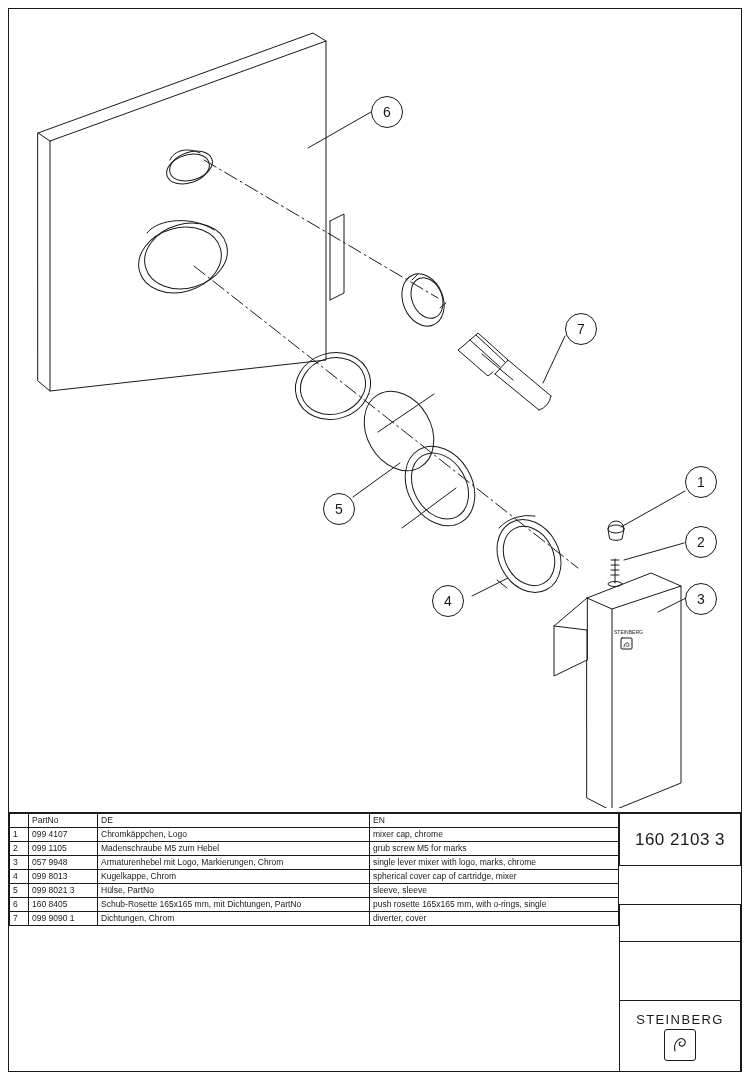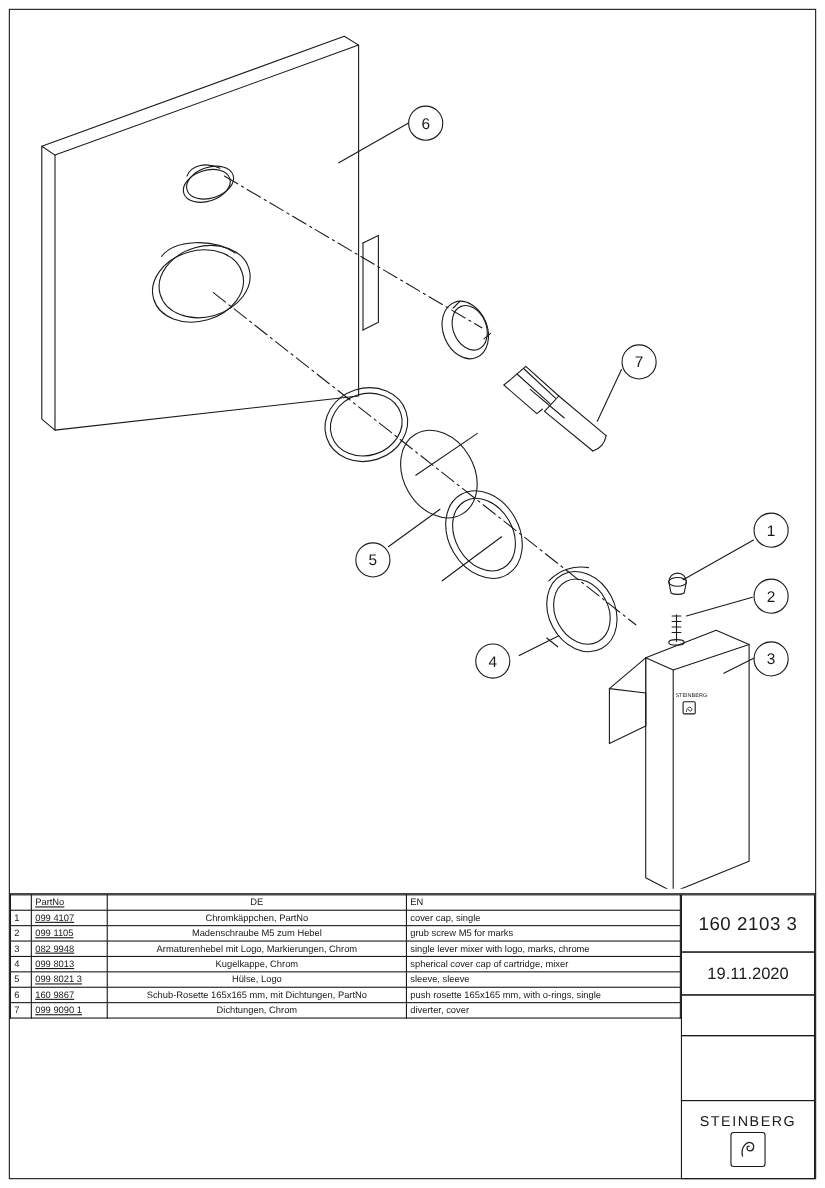--- a/index.html
+++ b/index.html
@@ -8,22 +8,22 @@
   .frame{position:absolute;left:8px;top:8px;width:734px;height:1064px;border:1px solid #1a1a1a;box-sizing:border-box;}
   .drawing{position:absolute;left:8px;top:8px;width:734px;height:800px;}
   svg{display:block;}
   
   .balloon{position:absolute;width:30px;height:30px;border:1px solid #1a1a1a;border-radius:50%;
     display:flex;align-items:center;justify-content:center;font-size:14px;background:#fff;}
   
   .parts{position:absolute;left:9px;top:813px;width:610px;border-collapse:collapse;font-size:8.5px;}
   .parts td{border:1px solid #1a1a1a;padding:0 3px;height:13px;line-height:13px;white-space:nowrap;overflow:hidden;}
   .parts .c-no{width:12px;text-align:left;}
-  .parts .c-pn{width:62px;text-decoration:underline;}
-  .parts .c-de{width:265px;text-align:center;}
+  .parts .c-pn{width:62px;}
+  .parts .c-de{width:265px;}
   .parts .c-en{width:auto;}
   .parts tr.head td{height:13px;}
   
   .titleblock{position:absolute;left:619px;top:813px;width:122px;height:259px;}
   .tb-cell{position:absolute;left:0;border:1px solid #1a1a1a;box-sizing:border-box;width:122px;
     display:flex;align-items:center;justify-content:center;text-align:center;}
   .tb-art{top:0;height:53px;font-size:17px;letter-spacing:.5px;}
   .tb-date{top:52px;height:40px;font-size:15px;}
   .tb-empty1{top:91px;height:38px;}
   .tb-empty2{top:128px;height:60px;}
@@ -155,65 +155,64 @@
     <tbody>
         <tr class="head">
       <td class="c-no"></td>
       <td class="c-pn">PartNo</td>
       <td class="c-de">DE</td>
       <td class="c-en">EN</td>
     </tr>
     <tr>
       <td class="c-no">1</td>
       <td class="c-pn">099 4107</td>
-      <td class="c-de">Chromkäppchen, PartNo</td>
-      <td class="c-en">cover cap, single</td>
+      <td class="c-de">Chromkäppchen, Logo</td>
+      <td class="c-en">mixer cap, chrome</td>
     </tr>
     <tr>
       <td class="c-no">2</td>
       <td class="c-pn">099 1105</td>
       <td class="c-de">Madenschraube M5 zum Hebel</td>
       <td class="c-en">grub screw M5 for marks</td>
     </tr>
     <tr>
       <td class="c-no">3</td>
-      <td class="c-pn">082 9948</td>
+      <td class="c-pn">057 9948</td>
       <td class="c-de">Armaturenhebel mit Logo, Markierungen, Chrom</td>
       <td class="c-en">single lever mixer with logo, marks, chrome</td>
     </tr>
     <tr>
       <td class="c-no">4</td>
       <td class="c-pn">099 8013</td>
       <td class="c-de">Kugelkappe, Chrom</td>
       <td class="c-en">spherical cover cap of cartridge, mixer</td>
     </tr>
     <tr>
       <td class="c-no">5</td>
       <td class="c-pn">099 8021 3</td>
-      <td class="c-de">Hülse, Logo</td>
+      <td class="c-de">Hülse, PartNo</td>
       <td class="c-en">sleeve, sleeve</td>
     </tr>
     <tr>
       <td class="c-no">6</td>
-      <td class="c-pn">160 9867</td>
+      <td class="c-pn">160 8405</td>
       <td class="c-de">Schub-Rosette 165x165 mm, mit Dichtungen, PartNo</td>
       <td class="c-en">push rosette 165x165 mm, with o-rings, single</td>
     </tr>
     <tr>
       <td class="c-no">7</td>
       <td class="c-pn">099 9090 1</td>
       <td class="c-de">Dichtungen, Chrom</td>
       <td class="c-en">diverter, cover</td>
     </tr>
   </tbody>
     </table>
 
   <div class="titleblock">
     <div class="tb-cell tb-art">160 2103 3</div>
-    <div class="tb-cell tb-date">19.11.2020</div>
     <div class="tb-cell tb-empty1"></div>
     <div class="tb-cell tb-empty2"></div>
     <div class="tb-cell tb-logo">
       <div class="brand">STEINBERG</div>
       <div class="logo-mark">
         <svg width="22" height="22" viewBox="0 0 22 22" fill="none" stroke="#1a1a1a" stroke-width="1.1" stroke-linecap="round">
           <path d="M6,17 C4,9 10,3 14,5 C18,7 16,13 12,12 C9.5,11.4 9.5,8 12,8"></path>
         </svg>
       </div>
     </div>

